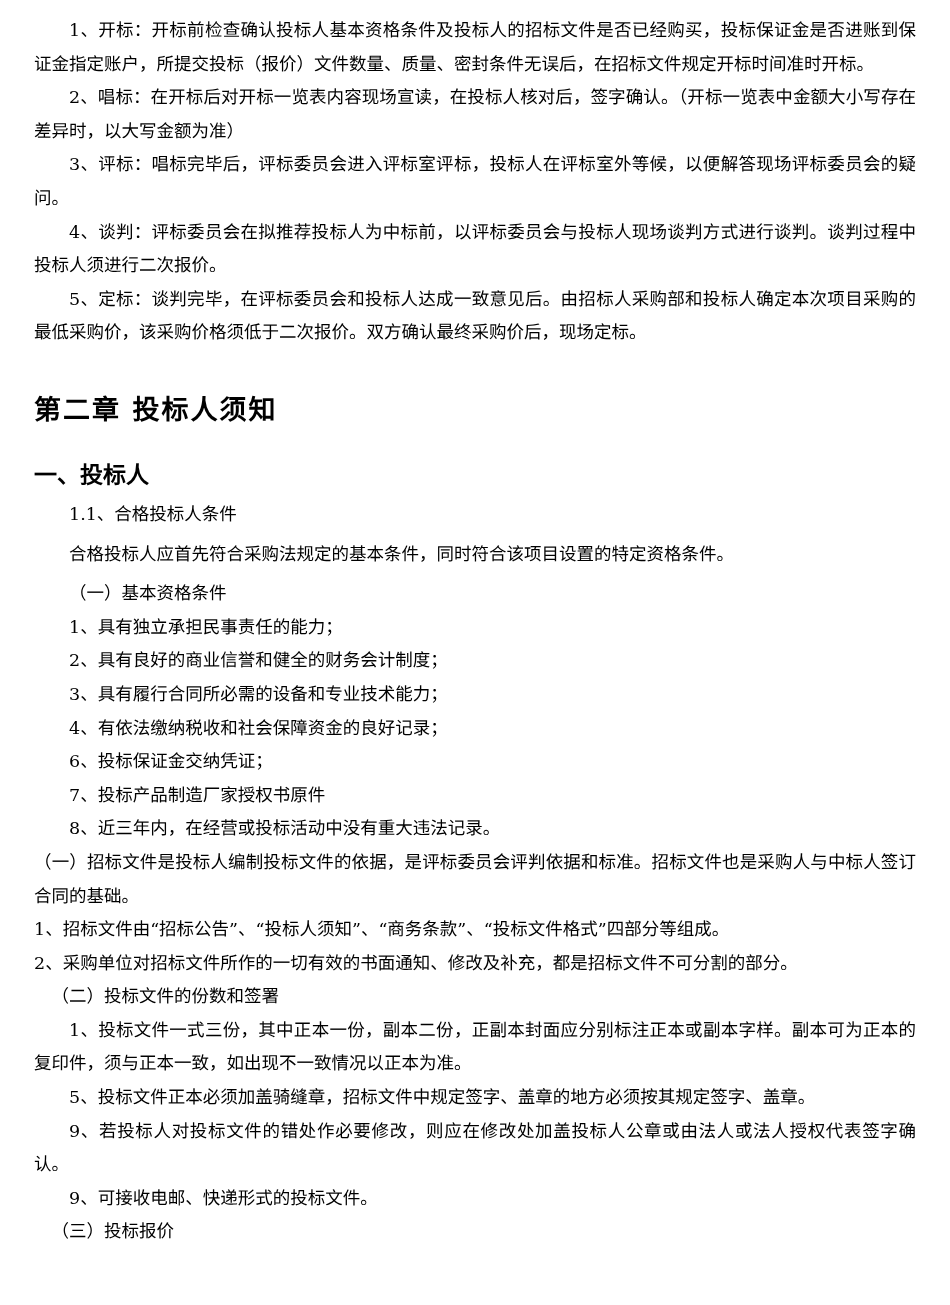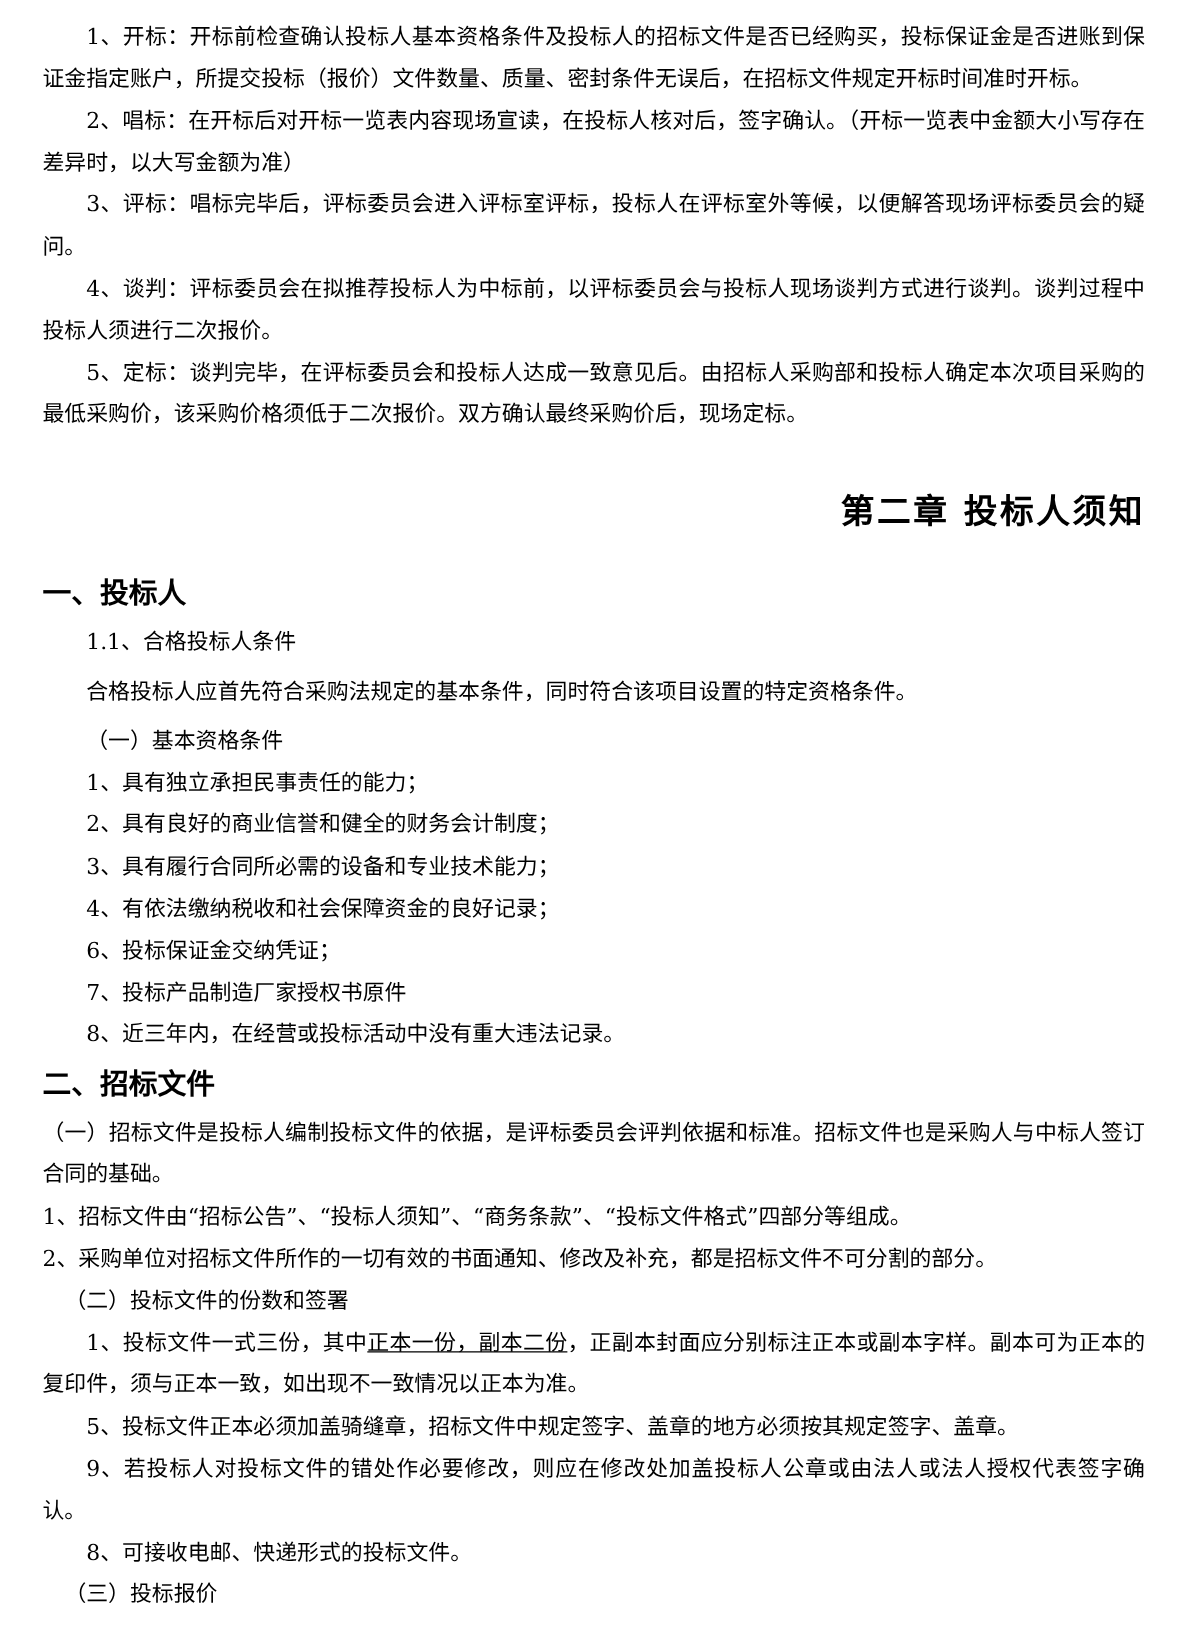--- a/index.html
+++ b/index.html
@@ -25,34 +25,34 @@
     font-size: 17.5px;
     line-height: 1.92;
     text-align: justify;
     text-justify: inter-ideograph;
   }
   .indent2 { text-indent: 2em; }
   .indent1 { text-indent: 1em; }
   .noindent { text-indent: 0; }
   .chapter-title {
     margin: 38px 0 22px 0;
-    text-align: right;
+    text-align: left;
     font-size: 27px;
     font-weight: bold;
     letter-spacing: 2px;
     line-height: 1.6;
   }
   .section-heading {
     margin: 0;
     font-size: 23px;
     font-weight: bold;
     line-height: 1.95;
     text-indent: 0;
   }
-  .underline { text-decoration: underline; }
+  .underline { }
   .gap-sm { height: 6px; }
 </style>
 </head>
 <body>
 
 <div class="page">
 
   <p class="indent2">1、开标：开标前检查确认投标人基本资格条件及投标人的招标文件是否已经购买，投标保证金是否进账到保证金指定账户，所提交投标（报价）文件数量、质量、密封条件无误后，在招标文件规定开标时间准时开标。</p>
   <p class="indent2">2、唱标：在开标后对开标一览表内容现场宣读，在投标人核对后，签字确认。（开标一览表中金额大小写存在差异时，以大写金额为准）</p>
   <p class="indent2">3、评标：唱标完毕后，评标委员会进入评标室评标，投标人在评标室外等候，以便解答现场评标委员会的疑问。</p>
@@ -68,26 +68,25 @@
   <div class="gap-sm"></div>
   <p class="indent2">（一）基本资格条件</p>
   <p class="indent2">1、具有独立承担民事责任的能力；</p>
   <p class="indent2">2、具有良好的商业信誉和健全的财务会计制度；</p>
   <p class="indent2">3、具有履行合同所必需的设备和专业技术能力；</p>
   <p class="indent2">4、有依法缴纳税收和社会保障资金的良好记录；</p>
   <p class="indent2">6、投标保证金交纳凭证；</p>
   <p class="indent2">7、投标产品制造厂家授权书原件</p>
   <p class="indent2">8、近三年内，在经营或投标活动中没有重大违法记录。</p>
 
-  <p class="section-heading">二、招标文件</p>
   <p class="noindent">（一）招标文件是投标人编制投标文件的依据，是评标委员会评判依据和标准。招标文件也是采购人与中标人签订合同的基础。</p>
   <p class="noindent">1、招标文件由“招标公告”、“投标人须知”、“商务条款”、“投标文件格式”四部分等组成。</p>
   <p class="noindent">2、采购单位对招标文件所作的一切有效的书面通知、修改及补充，都是招标文件不可分割的部分。</p>
   <p class="indent1">（二）投标文件的份数和签署</p>
 
   <p class="indent2"><span>1、投标文件一式三份，其中</span><span class="underline">正本一份，副本二份</span><span>，正副本封面应分别标注正本或副本字样。副本可为正本的复印件，须与正本一致，如出现不一致情况以正本为准。</span></p>
 
   <p class="indent2">5、投标文件正本必须加盖骑缝章，招标文件中规定签字、盖章的地方必须按其规定签字、盖章。</p>
   <p class="indent2">9、若投标人对投标文件的错处作必要修改，则应在修改处加盖投标人公章或由法人或法人授权代表签字确认。</p>
-  <p class="indent2">8、可接收电邮、快递形式的投标文件。</p>
+  <p class="indent2">9、可接收电邮、快递形式的投标文件。</p>
   <p class="indent1">（三）投标报价</p>
 
 </div>
 
 </body></html>

